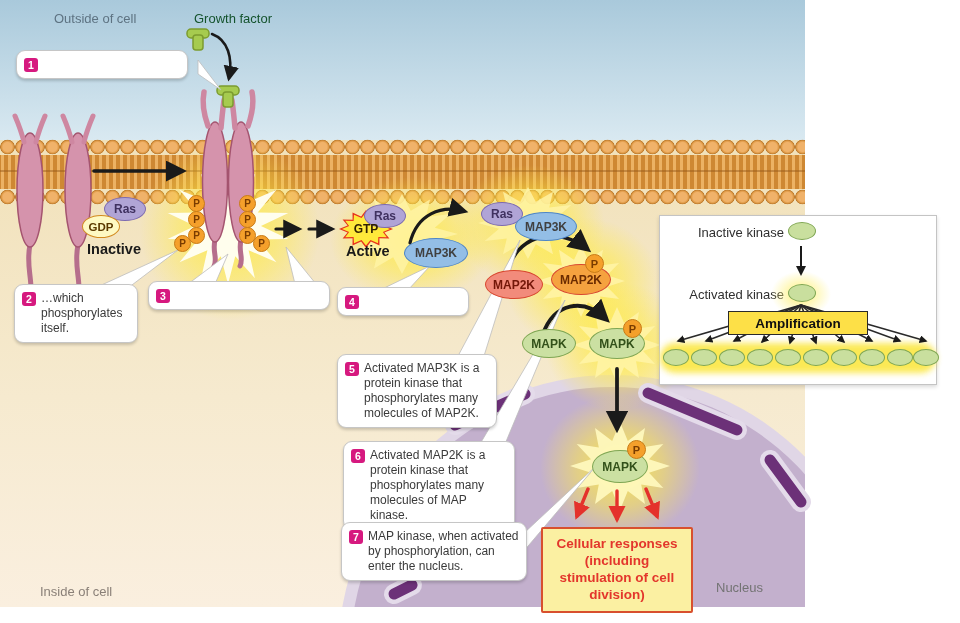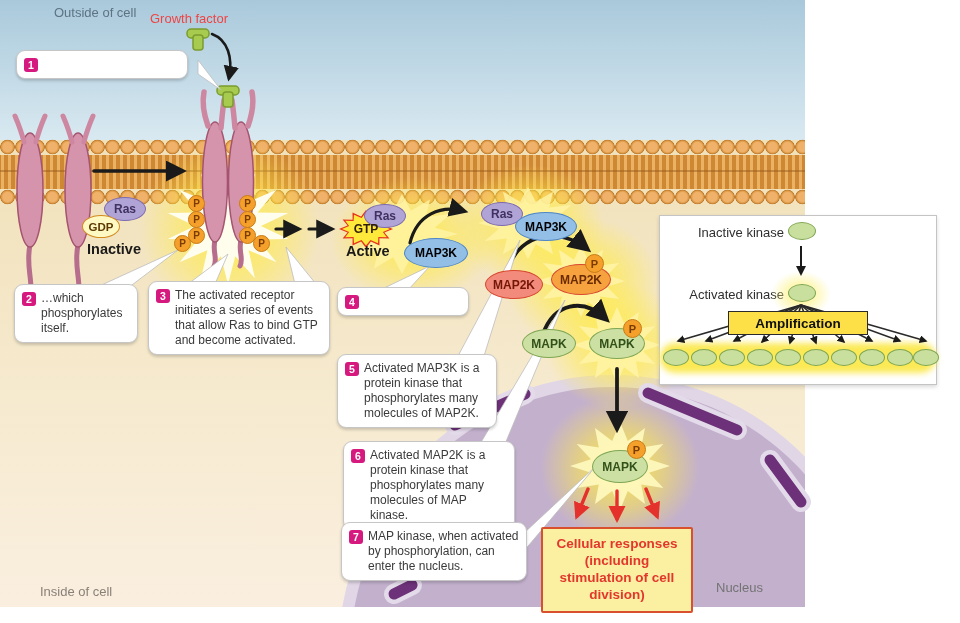--- a/index.html
+++ b/index.html
@@ -18,27 +18,27 @@
      background:
        linear-gradient(to bottom,rgba(0,0,0,0) 0 15px,rgba(146,86,24,.45) 15px 17px,rgba(0,0,0,0) 17px),
        repeating-linear-gradient(90deg,#CE8833 0 1.5px,#ECB264 1.5px 4px,#CE8833 4px 7px);}
   .nucleus{position:absolute;left:338px;top:375px;width:524px;height:540px;border-radius:50%;
        background:#C3B0CD;border:12px solid #E0D6E6;z-index:1;}
   .glow{position:absolute;z-index:2;border-radius:50%;
        background:radial-gradient(closest-side,rgba(255,235,70,.95),rgba(255,235,70,.5) 55%,rgba(255,235,70,0));}
   #art{position:absolute;left:0;top:0;z-index:3;}
   .lbl{position:absolute;z-index:4;}
   .t-zone{font-size:13px;color:#5E7382;}
-  .t-dark{font-size:13px;color:#ef4444;}
+  .t-dark{font-size:13px;color:#14532d;margin-left:44px;}
   .t-bold{font-size:14.5px;font-weight:bold;color:#1A1A1A;}
   .mol{position:absolute;border-radius:50%;display:flex;align-items:center;justify-content:center;
        font-weight:bold;z-index:4;box-sizing:border-box;}
   .ras{background:#B0A4D6;border:1.5px solid #7D6BB0;color:#3F3160;font-size:12px;}
   .gdp{background:#fef9c3;border:1.5px solid #D28A1F;color:#5C3A00;font-size:11.5px;}
-  .map3k{background:#93BEE6;border:1.5px solid #4E86C6;color:#000000;font-size:12px;}
+  .map3k{background:#93BEE6;border:1.5px solid #4E86C6;color:#404040;font-size:12px;}
   .map2k{background:#F28B7B;border:1.5px solid #D8472F;color:#731608;font-size:12px;}
   .map2ka{background:#F5A23F;border:1.5px solid #D8472F;color:#6B2B00;font-size:12px;}
   .mapk{background:#CBE0A2;border:1.5px solid #7FA653;color:#33511A;font-size:12px;}
   .kin{position:absolute;border-radius:50%;background:#C9DF9E;border:1.5px solid #7FA653;box-sizing:border-box;}
   .pbadge{position:absolute;width:17px;height:17px;border-radius:50%;background:#F5A02B;
        border:1.5px solid #C87B16;color:#7A3C00;font-size:10px;font-weight:bold;
        display:flex;align-items:center;justify-content:center;z-index:4;box-sizing:border-box;}
   .pbadge.lg{width:19px;height:19px;font-size:11px;}
   .callout{position:absolute;background:#fff;border:1px solid #C6C6C6;border-radius:9px;
        box-shadow:0 2px 3px rgba(0,0,0,.18);padding:6px 7px;display:flex;gap:5px;z-index:5;
@@ -175,21 +175,21 @@
       <polygon points="95,288 178,250 128,288"></polygon>
       <polygon points="188,284 228,254 215,284"></polygon>
       <polygon points="295,284 286,247 316,284"></polygon>
       <polygon points="380,290 430,266 408,290"></polygon>
       <polygon points="458,356 520,240 484,356"></polygon>
       <polygon points="480,444 565,300 505,444"></polygon>
       <polygon points="523,534 596,466 523,552"></polygon>
     </g>
   </svg>
 
-  <div class="lbl t-zone" style="left:54px;top:5px;">Outside of cell</div>
+  <div class="lbl t-zone" style="left:54px;top:11px;">Outside of cell</div>
   <div class="lbl t-dark" style="left:150px;top:11px;">Growth factor</div>
   <div class="lbl t-bold" style="left:87px;top:241px;">Inactive</div>
   <div class="lbl t-bold" style="left:346px;top:243px;">Active</div>
   <div class="lbl t-zone" style="left:40px;top:584px;color:#8A8078;">Inside of cell</div>
   <div class="lbl t-zone" style="left:716px;top:580px;color:#737373;">Nucleus</div>
 
   <div class="pbadge" style="left:188px;top:195px;">P</div>
   <div class="pbadge" style="left:188px;top:211px;">P</div>
   <div class="pbadge" style="left:188px;top:227px;">P</div>
   <div class="pbadge" style="left:174px;top:235px;">P</div>
@@ -216,21 +216,20 @@
 
   <div class="callout" style="left:16px;top:50px;width:172px;">
     <span class="cnum">1</span>
   </div>
   <div class="callout" style="left:14px;top:284px;width:124px;">
     <span class="cnum">2</span>
     <span>…which phosphorylates itself.</span>
   </div>
   <div class="callout" style="left:148px;top:281px;width:182px;">
     <span class="cnum">3</span>
-    <span>The activated receptor initiates a series of events that allow Ras to bind GTP and become activated.</span>
   </div>
   <div class="callout" style="left:337px;top:287px;width:132px;">
     <span class="cnum">4</span>
   </div>
   <div class="callout" style="left:337px;top:354px;width:160px;">
     <span class="cnum">5</span>
     <span>Activated MAP3K is a protein kinase that phosphorylates many molecules of MAP2K.</span>
   </div>
   <div class="callout" style="left:343px;top:441px;width:172px;">
     <span class="cnum">6</span>

